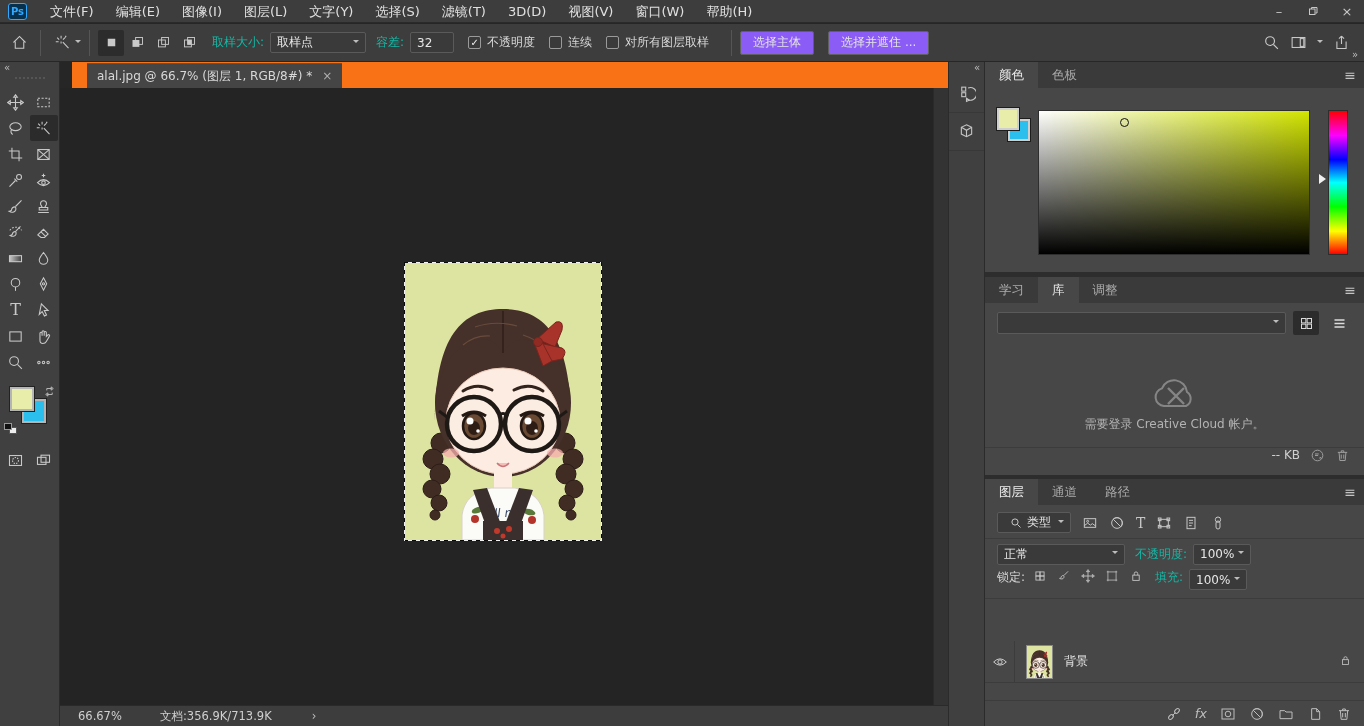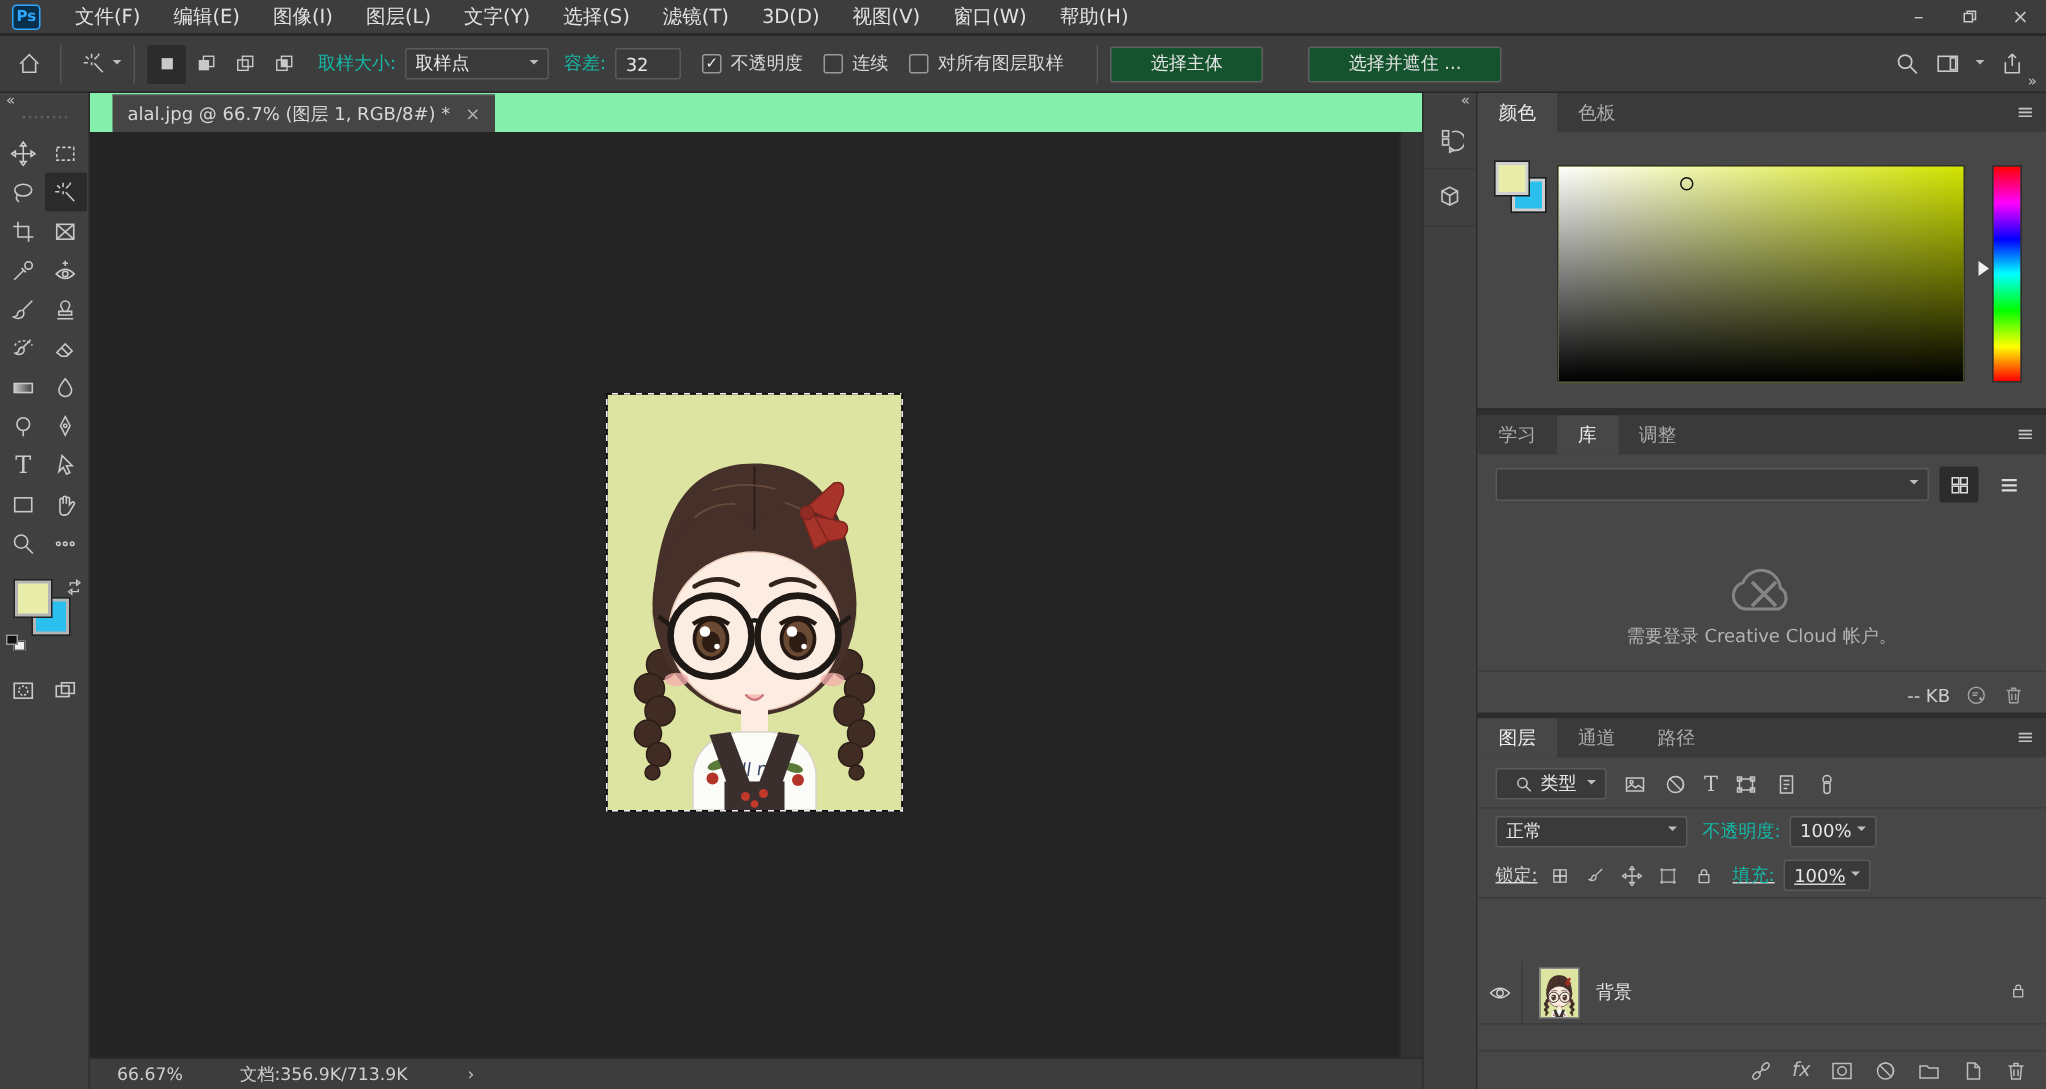--- a/index.html
+++ b/index.html
@@ -18,21 +18,21 @@
   .sep { width:1px; height:26px; background:#555; margin:0 8px; flex:0 0 auto; }
   .obtn { width:26px; height:26px; display:flex; align-items:center; justify-content:center; border-radius:2px; }
   .pressed { background:#2c2c2c; }
   .olabel { font-size:12px; color:#14b8a6; margin:0 6px 0 10px; white-space:nowrap; }
   .ibox { background:#3a3a3a; border:1px solid #5a5a5a; border-radius:2px; height:21px; color:#e6e6e6; font-size:12px; display:flex; align-items:center; padding:0 6px; }
   .dd { justify-content:space-between; }
   .car-plain { width:0; height:0; border:3.5px solid transparent; border-top-color:#bdbdbd; }
   input.num { width:44px; background:#3a3a3a; border:1px solid #5a5a5a; border-radius:2px; height:21px; color:#e6e6e6; font-size:12px; padding:0 6px; font-family:"DejaVu Sans",sans-serif; }
   .chk { width:13px; height:13px; border:1px solid #9a9a9a; border-radius:2px; font-size:10px; line-height:12px; text-align:center; color:#f0f0f0; margin-right:6px; flex:0 0 auto; background:#3a3a3a; }
   .chklabel { font-size:12px; color:#d9d9d9; margin-right:14px; white-space:nowrap; }
-  .pbtn { height:24px; padding:0 26px; background:#14532d; border:1px solid #606060; border-radius:2px; font-size:12px; color:#e3e3e3; display:flex; align-items:center; margin-right:30px; white-space:nowrap; }
+  .pbtn { height:24px; padding:0 12px; background:#8b5cf6; border:1px solid #606060; border-radius:2px; font-size:12px; color:#e3e3e3; display:flex; align-items:center; margin-right:14px; white-space:nowrap; }
   .obar-right { margin-left:auto; display:flex; align-items:center; gap:10px; padding-right:14px; }
 
   
   .toolbar { position:absolute; left:0; top:62px; width:60px; height:664px; background:#404040; border-right:1px solid #2b2b2b; }
   .tb-head { height:13px; color:#bdbdbd; font-size:10px; padding-left:4px; line-height:12px; }
   .tb-grip { height:8px; display:flex; justify-content:center; gap:2px; padding-top:2px; }
   .tb-grip i { width:2px; height:2px; background:#5d5d5d; border-radius:50%; }
   .tools { display:grid; grid-template-columns:28px 28px; justify-content:center; margin-top:6px; }
   .tool { width:28px; height:26px; display:flex; align-items:center; justify-content:center; border-radius:2px; }
   .tool.selected { background:#2b2b2b; }
@@ -40,21 +40,21 @@
   .colorwell { position:relative; width:56px; height:52px; margin:10px auto 0; }
   .fgsw { position:absolute; left:8px; top:2px; width:24px; height:24px; border:2px solid #b5b5b5; outline:1px solid #222; z-index:2; }
   .bgsw { position:absolute; left:20px; top:14px; width:24px; height:24px; border:2px solid #b5b5b5; outline:1px solid #222; z-index:1; }
   .swapic { position:absolute; right:2px; top:0; width:13px; height:13px; }
   .defsw { position:absolute; left:2px; bottom:2px; width:14px; height:12px; }
   .defsw .b1 { position:absolute; left:0; top:0; width:8px; height:7px; background:#111; border:1px solid #999; }
   .defsw .b2 { position:absolute; left:5px; top:4px; width:8px; height:7px; background:#eee; border:1px solid #555; }
   .tb-bottom { display:grid; grid-template-columns:28px 28px; justify-content:center; margin-top:10px; }
 
   
-  .tabbar { position:absolute; left:60px; top:62px; width:888px; height:26px; background:#86efac; display:flex; align-items:flex-end; }
+  .tabbar { position:absolute; left:72px; top:62px; width:888px; height:26px; background:#f97316; display:flex; align-items:flex-end; }
   .doctab { height:25px; margin-left:15px; padding:0 10px; background:#454545; border-top:1px solid #555; display:flex; align-items:center; gap:10px; font-size:12px; color:#d8d8d8; }
   .doctab .close { color:#b0b0b0; font-size:12px; }
   .canvas { position:absolute; left:60px; top:88px; width:873px; height:617px; background:#242424; }
   .artboard { position:absolute; left:345px; top:175px; width:196px; height:277px; }
   .artboard svg { display:block; }
   .ant { position:absolute; }
   .ant.h { height:1px; left:-1px; right:-1px; background:repeating-linear-gradient(90deg,#0a0a0a 0 4px,#f2f2f2 4px 8px); }
   .ant.v { width:1px; top:-1px; bottom:-1px; background:repeating-linear-gradient(180deg,#0a0a0a 0 4px,#f2f2f2 4px 8px); }
   .scrollstrip { position:absolute; left:933px; top:88px; width:15px; height:617px; background:#333; border-left:1px solid #2a2a2a; }
 
@@ -97,30 +97,30 @@
   .viewbtn { width:26px; height:24px; margin-left:7px; display:flex; align-items:center; justify-content:center; border-radius:2px; }
   .viewbtn.sel { background:#2c2c2c; }
   .viewbtn svg { width:15px; height:15px; stroke:#dcdcdc; fill:none; stroke-width:1.6; }
   .lib-search { position:absolute; left:0; top:66px; width:379px; height:26px; border-top:1px solid #3c3c3c; border-bottom:1px solid #3c3c3c; display:flex; align-items:center; padding:0 12px; color:#8a8a8a; }
   .lib-search svg { width:13px; height:13px; stroke:#9a9a9a; fill:none; stroke-width:1.6; margin-right:8px; }
   .lib-ph { font-style:italic; font-size:12px; color:#7f7f7f; flex:1; }
   .lib-body { position:absolute; left:0; top:93px; width:379px; height:78px; text-align:center; }
   .ccx { margin:4px auto 2px; width:46px; height:40px; opacity:.55; }
   .ccx svg { width:46px; height:40px; stroke:#b9b9b9; fill:none; stroke-width:2; }
   .lib-msg { font-size:12px; color:#b3b3b3; line-height:16px; }
-  .lib-foot { position:absolute; left:0; bottom:4px; width:379px; height:24px; border-top:1px solid #3c3c3c; display:flex; align-items:flex-end; justify-content:flex-end; gap:10px; padding-right:14px; color:#cfcfcf; }
+  .lib-foot { position:absolute; left:0; bottom:4px; width:379px; height:24px; border-top:1px solid #3c3c3c; display:flex; align-items:flex-start; justify-content:flex-end; gap:10px; padding-right:14px; color:#cfcfcf; }
   .lib-foot svg { width:15px; height:15px; stroke:#b9b9b9; fill:none; stroke-width:1.5; opacity:.8; }
 
   
   .lay-filter { position:absolute; left:0; top:28px; width:379px; height:32px; display:flex; align-items:center; padding:0 12px; border-bottom:1px solid #3c3c3c; }
   .lay-filter .ibox { width:74px;padding-left:12px; }
   .fico { margin-left:11px; display:flex; align-items:center; }
   .fico svg { width:16px; height:16px; stroke:#c6c6c6; fill:none; stroke-width:1.5; }
   .lay-blend { position:absolute; left:0; top:60px; width:379px; height:30px; display:flex; align-items:center; padding:0 12px; }
-  .lay-lock { position:absolute; left:0; top:90px; width:379px; height:30px; display:flex; align-items:center; padding:0 12px; border-bottom:1px solid #3c3c3c;text-decoration:underline; }
+  .lay-lock { position:absolute; left:0; top:90px; width:379px; height:30px; display:flex; padding:0 12px; border-bottom:1px solid #3c3c3c; }
   .lay-lock svg, .lockico svg { width:14px; height:14px; stroke:#c6c6c6; fill:none; stroke-width:1.5; }
   .locklabel { margin-right:8px; }
   .lockico { margin-right:10px; display:flex; }
   .layrow { position:absolute; left:0; width:379px; height:42px; display:flex; align-items:center; border-bottom:1px solid #3c3c3c; }
   .layrow.sel { background:#565656; }
   .eyebox { width:30px; height:42px; display:flex; align-items:center; justify-content:center; border-right:1px solid #3c3c3c; }
   .eyebox svg { width:16px; height:12px; stroke:#d2d2d2; fill:none; stroke-width:1.4; }
   .lthumb { width:25px; height:32px; margin-left:12px; outline:1px solid #888; background:#dde4a1; position:relative; }
   .lthumb.selants { outline:1px dashed #fff; }
   .lthumb svg { width:25px; height:32px; display:block; }

